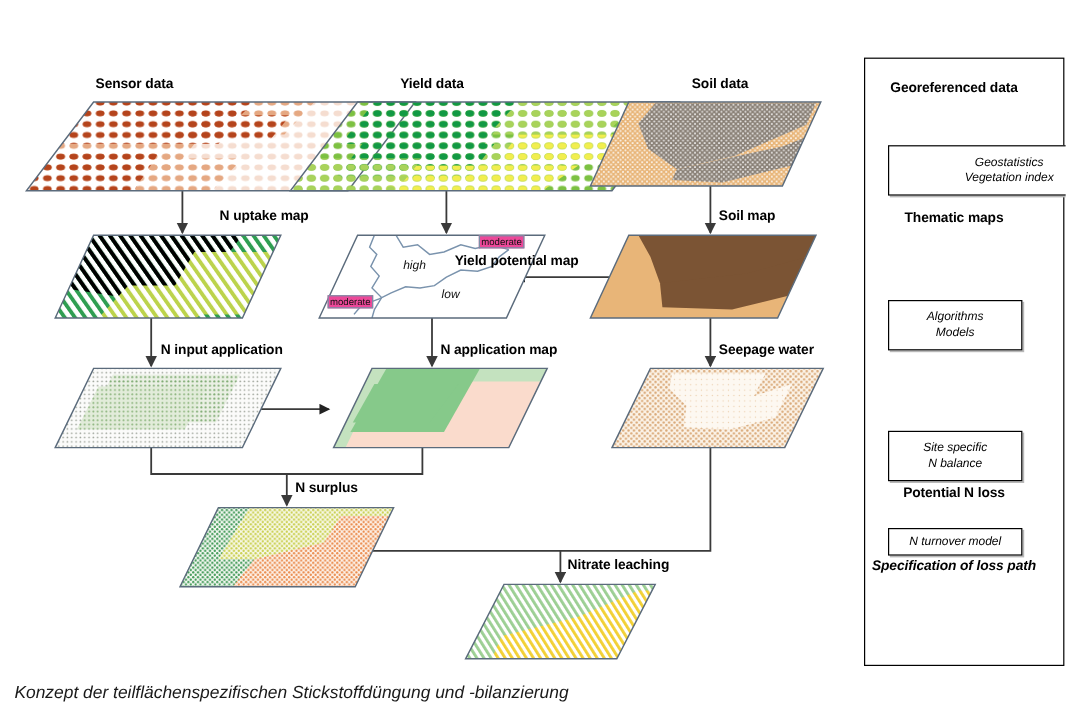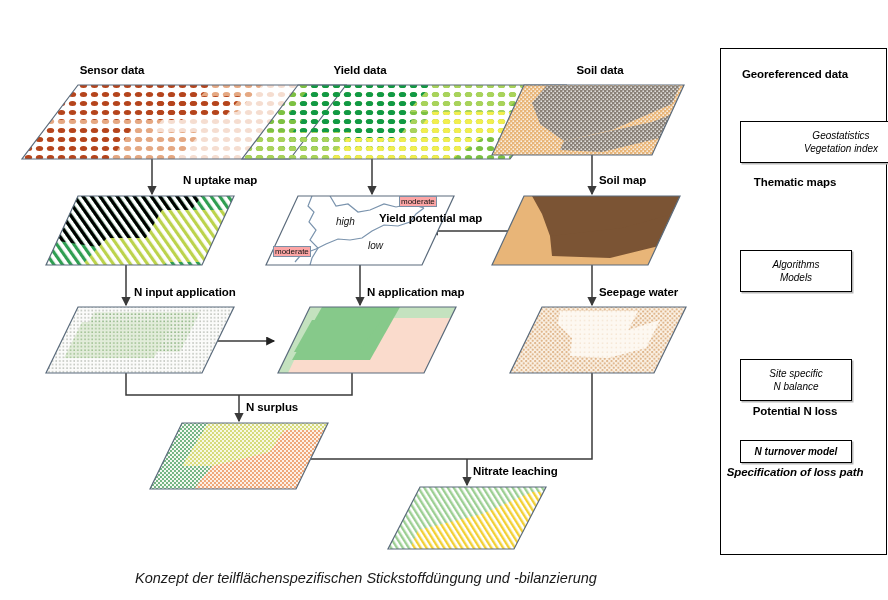--- a/index.html
+++ b/index.html
@@ -13,27 +13,27 @@
   .lbl{position:absolute;font-size:11.5px;font-weight:bold;color:#000;
        white-space:nowrap;line-height:1.1;letter-spacing:-0.1px;}
   .lbl.center{transform:translateX(-50%);}
 
   .panel{position:absolute;border:1.6px solid #000;background:#fff;}
 
   .pbox{position:absolute;border:1.3px solid #000;background:#fff;
         box-shadow:1.5px 1.5px 0 #b8b8b8;
         display:flex;align-items:center;justify-content:center;}
 
-  .caption{position:absolute;left:0;width:708px;text-align:center;
+  .caption{position:absolute;left:0;width:708px;text-align:left;
            font-size:14.5px;font-style:italic;color:#1a1a1a;
            font-family:"Liberation Sans","DejaVu Sans",sans-serif;}
 
   .maplbl{position:absolute;font-size:9px;font-style:italic;color:#111;
           white-space:nowrap;}
-  .maplbl.box{border:1px solid #7a8fa6;background:#fca5a5;padding:0 1px;
+  .maplbl.box{border:1px solid #7a8fa6;background:#ec4899;padding:0 1px;
               font-style:normal;font-size:8px;}
 </style>
 </head>
 <body>
 
 <div id="stage">
 
   <svg id="canvas" viewBox="0 0 888 600">
     <defs>
 
@@ -362,21 +362,21 @@
 
   <div class="pbox" style="left:728px;top:250px;width:110px;height:40px;">
     <div style="text-align:center;line-height:1.3;">
       <div style="font-size:10px;font-style:italic;">Algorithms</div>
       <div style="font-size:10px;font-style:italic;">Models</div>
     </div>
   </div>
 
   <div class="lbl center" style="left:783px;top:405px;">Potential N loss</div>
 
-  <div class="pbox" style="left:728px;top:440px;width:110px;height:21px;font-weight:bold;">
+  <div class="pbox" style="left:728px;top:440px;width:110px;height:21px;">
     <div style="font-size:10px;font-style:italic;">N turnover model</div>
   </div>
 
   <div class="lbl center" style="left:783px;top:466px;font-style:italic;">Specification of loss path</div>
 
   <div class="caption" style="top:570px;">Konzept der teilflächenspezifischen Stickstoffdüngung und -bilanzierung</div>
 
 </div>
 
 </body></html>

